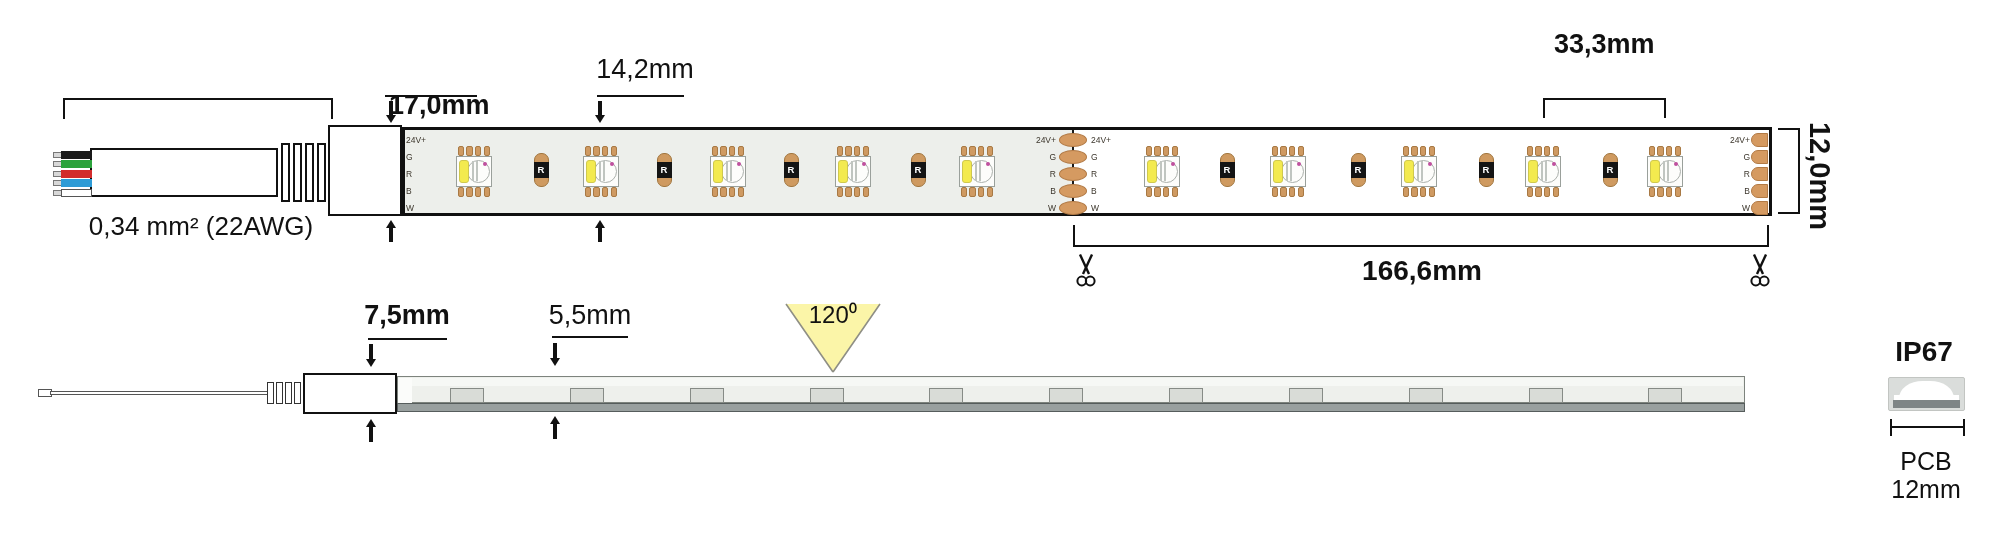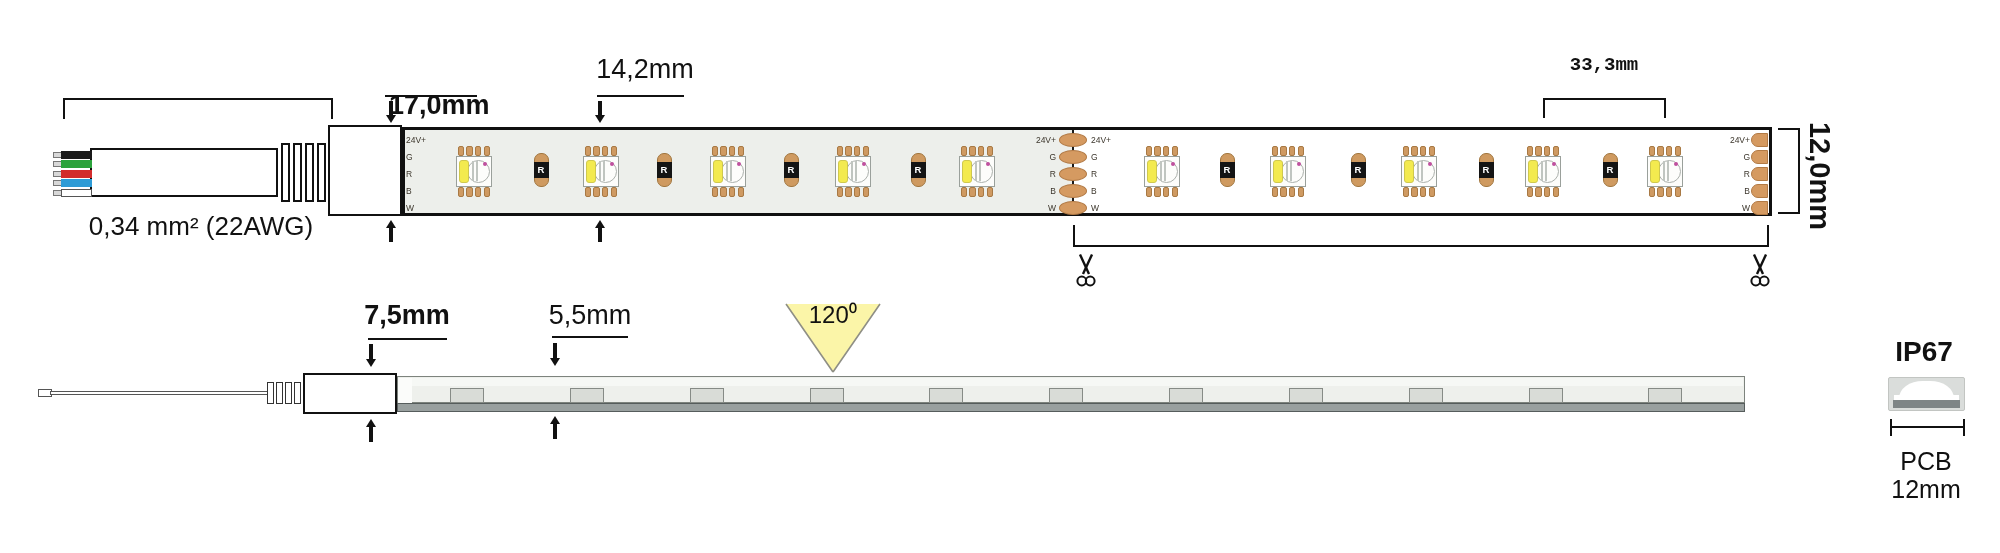--- a/index.html
+++ b/index.html
@@ -294,27 +294,28 @@
         <div style="position: absolute; box-sizing: border-box; left: 1702px; top: 186px; width: 48px; height: 10px; font: 8.5px / 10px &quot;Liberation Sans&quot;, sans-serif; text-align: right; color: rgb(60, 54, 44);">B</div>
         <div style="position: absolute; box-sizing: border-box; left: 1702px; top: 203px; width: 48px; height: 10px; font: 8.5px / 10px &quot;Liberation Sans&quot;, sans-serif; text-align: right; color: rgb(60, 54, 44);">W</div>
       </div>
 
     <div class="lbl bold" style="left:389px;top:55px;width:100px;font-size:27px;margin-top:36px;">17,0mm</div>
     <div class="uline" style="left:385px;top:95px;width:92px;"></div>
 
     <div class="lbl" style="left:595px;top:55px;width:100px;font-size:27px;">14,2mm</div>
     <div class="uline" style="left:597px;top:95px;width:87px;"></div>
 
-    <div class="lbl bold" style="left:1554px;top:56px;width:100px;font-size:19px;font-family:Liberation Mono, monospace;">33,3mm</div>
+    <div class="lbl bold" style="left:1554px;top:30px;width:100px;font-size:27px;">33,3mm</div>
     <div class="bracket-down" style="left:1543px;top:98px;width:123px;height:20px;"></div>
 
     <div class="bracket-right" style="left:1778px;top:128px;width:22px;height:86px;"></div>
     <div class="lbl bold" style="left:1755px;top:161px;width:130px;height:30px;font-size:29px;transform:rotate(90deg);">12,0mm</div>
 
     <div class="bracket-up" style="left:1073px;top:225px;width:696px;height:22px;"></div>
+    <div class="lbl bold" style="left:1322px;top:256px;width:200px;font-size:28px;">166,6mm</div>
     <div id="scissors-group" class="grp">
         <div style="position: absolute; left: 1075px; top: 253px; width: 22px; height: 38px;"><svg width="22" height="38" viewBox="0 0 22 38">
             <line x1="5" y1="1.5" x2="14" y2="21" stroke="#111" stroke-width="2.4"></line>
             <line x1="17" y1="1.5" x2="8" y2="21" stroke="#111" stroke-width="2.4"></line>
             <circle cx="6.8" cy="28" r="4.4" fill="none" stroke="#111" stroke-width="2"></circle>
             <circle cx="15.2" cy="28" r="4.4" fill="none" stroke="#111" stroke-width="2"></circle>
           </svg></div>
         <div style="position: absolute; left: 1749px; top: 253px; width: 22px; height: 38px;"><svg width="22" height="38" viewBox="0 0 22 38">
             <line x1="5" y1="1.5" x2="14" y2="21" stroke="#111" stroke-width="2.4"></line>
             <line x1="17" y1="1.5" x2="8" y2="21" stroke="#111" stroke-width="2.4"></line>

